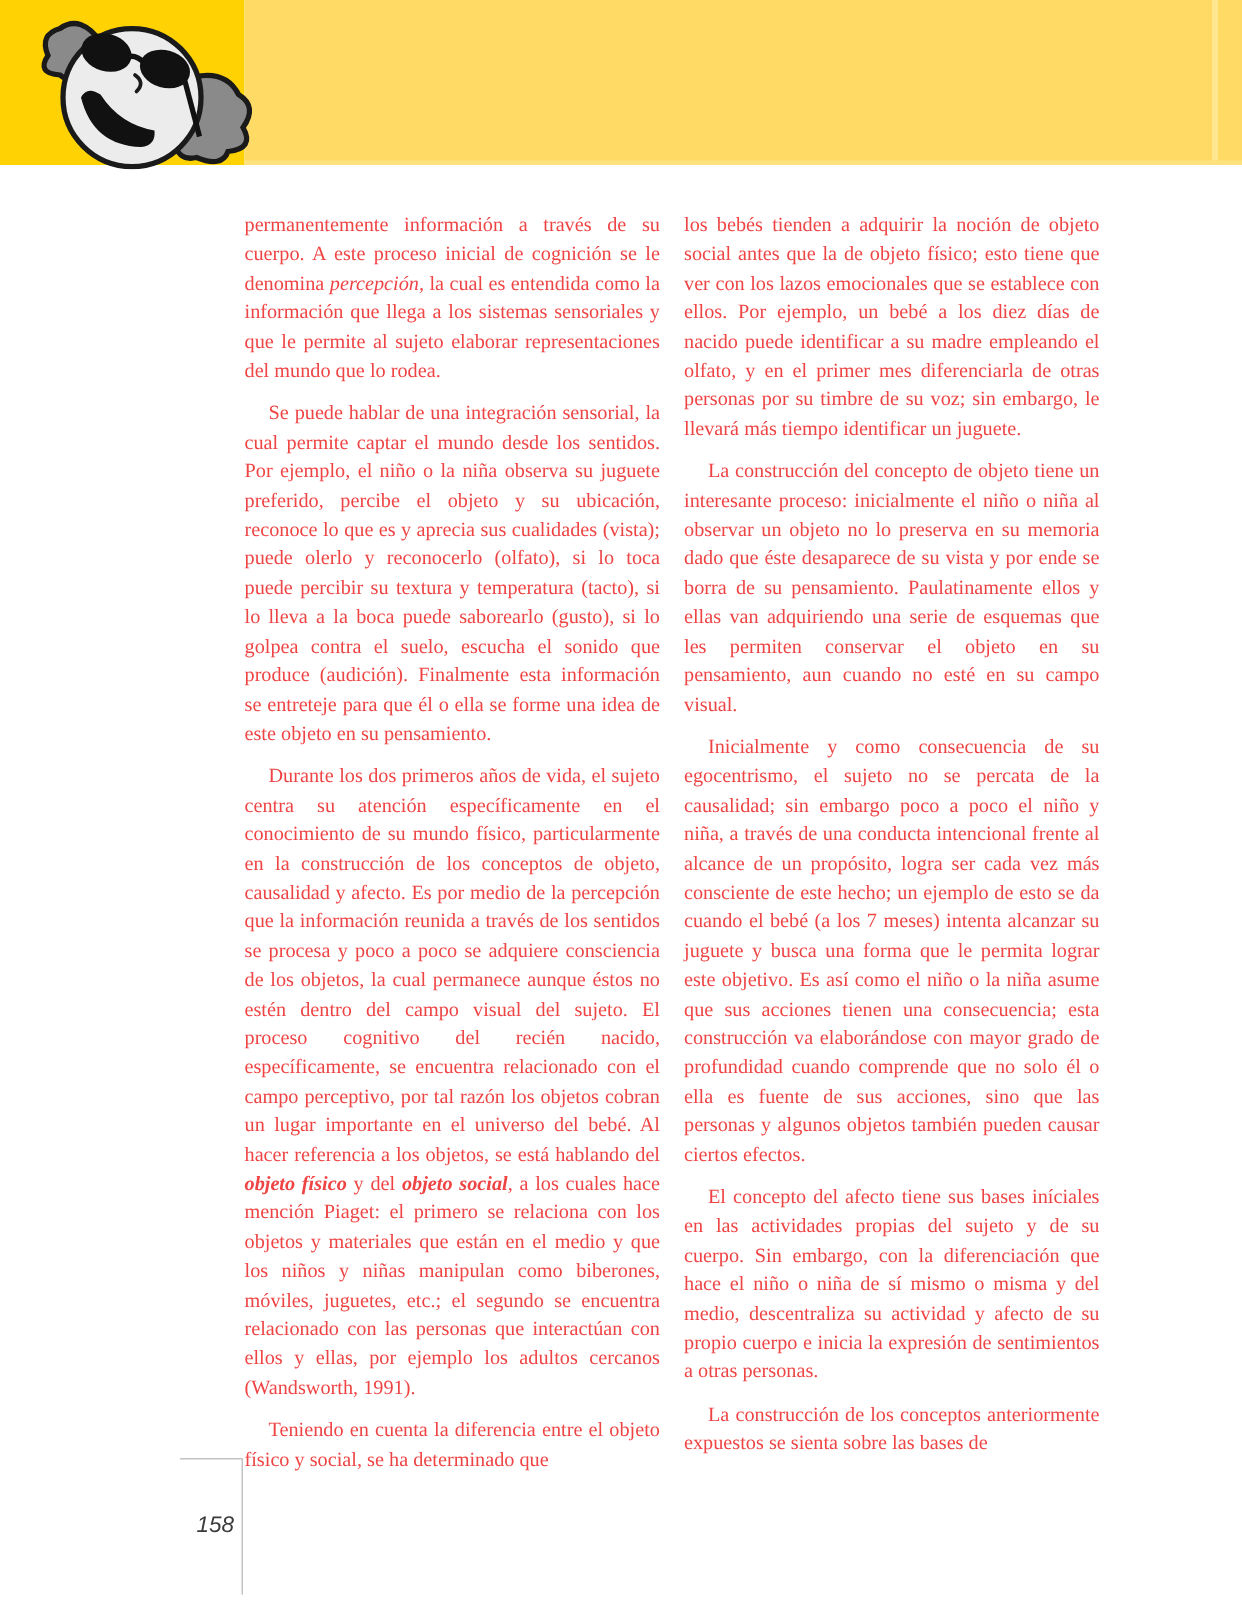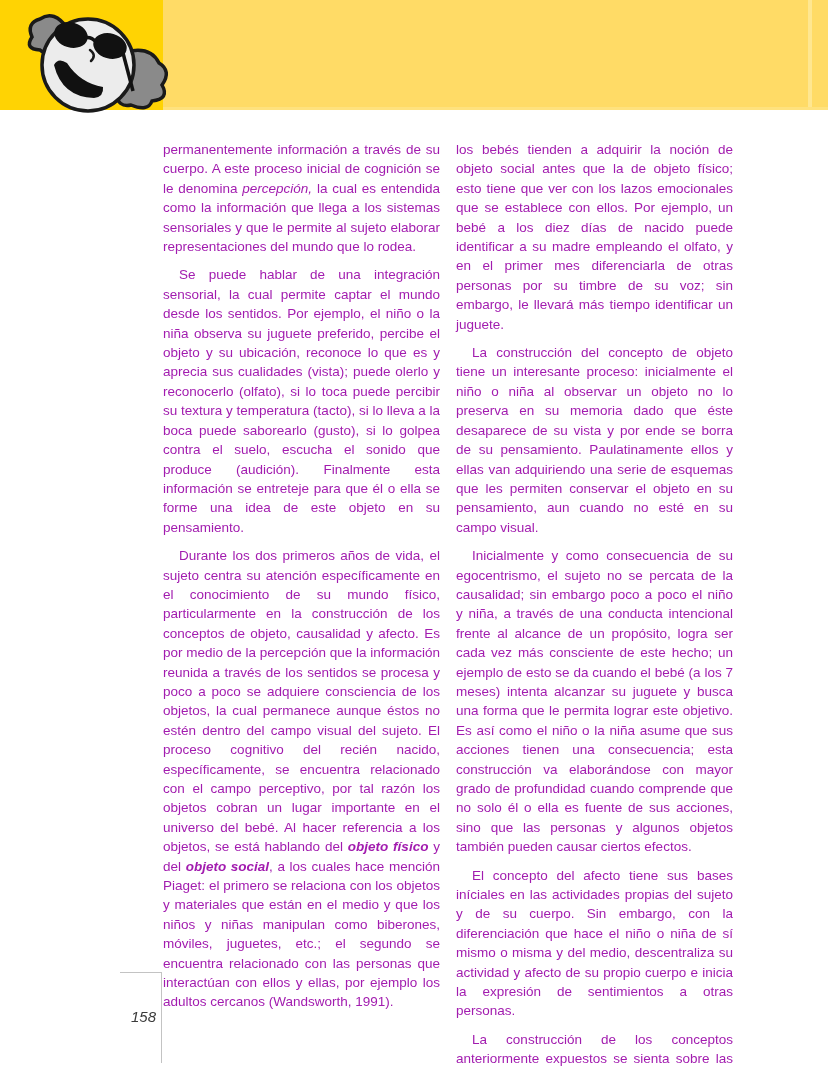--- a/index.html
+++ b/index.html
@@ -21,23 +21,24 @@
   .mascot { position: absolute; top: 5px; left: 20px; }
 
   
   .columns {
     position: absolute; top: 140px; left: 163px;
     width: 570px; display: flex; gap: 16px;
   }
   .col { width: 277px; }
   .para {
     font-size: 13.5px; line-height: 19.4px;
-    color: #a21caf;
+    color: #ef4444;
     text-align: justify;
     margin: 0 0 9px 0;
+    font-family: Liberation Serif, serif;
   }
   .para.indent { text-indent: 16px; }
   .seg-normal { font-style: normal; font-weight: normal; }
   .seg-italic { font-style: italic; }
   .seg-bolditalic { font-style: italic; font-weight: bold; }
 
   
   .folio-rule-h { position: absolute; left: 120px; top: 972px; width: 42px; height: 1px; background: #c3c3c3; }
   .folio-rule-v { position: absolute; left: 161px; top: 972px; width: 1px; height: 91px; background: #c3c3c3; }
   .folio-number {
@@ -78,20 +79,21 @@
       <path d="M34 60 Q42 92 74 93 Q84 92 83 82 Q60 78 47 58 Q38 52 34 60 Z" fill="#111111"></path>
     </svg>
   </div>
 </div>
 
 <div class="columns">
   <div class="col" id="col-left">
       <p class="para"><span class="seg-normal">permanentemente información a través de su cuerpo. A este proceso inicial de cognición se le denomina </span><span class="seg-italic">percepción,</span><span class="seg-normal"> la cual es entendida como la información que llega a los sistemas sensoriales y que le permite al sujeto elaborar representaciones del mundo que lo rodea.</span></p>
       <p class="para indent"><span class="seg-normal">Se puede hablar de una integración sensorial, la cual permite captar el mundo desde los sentidos. Por ejemplo, el niño o la niña observa su juguete preferido, percibe el objeto y su ubicación, reconoce lo que es y aprecia sus cualidades (vista); puede olerlo y reconocerlo (olfato), si lo toca puede percibir su textura y temperatura (tacto), si lo lleva a la boca puede saborearlo (gusto), si lo golpea contra el suelo, escucha el sonido que produce (audición). Finalmente esta información se entreteje para que él o ella se forme una idea de este objeto en su pensamiento.</span></p>
       <p class="para indent"><span class="seg-normal">Durante los dos primeros años de vida, el sujeto centra su atención específicamente en el conocimiento de su mundo físico, particularmente en la construcción de los conceptos de objeto, causalidad y afecto.  Es por medio de la percepción que la información reunida a través de los sentidos se procesa y poco a poco se adquiere consciencia de los objetos, la cual permanece aunque éstos no estén dentro del campo visual del sujeto. El proceso cognitivo del recién nacido, específicamente, se encuentra relacionado con el campo perceptivo, por tal razón los objetos cobran un lugar importante en el universo del bebé.  Al hacer referencia a los objetos, se está hablando del </span><span class="seg-bolditalic">objeto físico</span><span class="seg-normal"> y del </span><span class="seg-bolditalic">objeto social</span><span class="seg-normal">, a los cuales hace mención Piaget: el primero se relaciona con los objetos y materiales que están en el medio y que los niños y niñas manipulan como biberones, móviles, juguetes, etc.; el segundo se encuentra relacionado con las personas que interactúan con ellos y ellas, por ejemplo los adultos cercanos (Wandsworth, 1991).</span></p>
+      <p class="para indent"><span class="seg-normal">Teniendo en cuenta la diferencia entre el objeto físico y social, se ha determinado que</span></p>
     </div>
   <div class="col" id="col-right">
       <p class="para"><span class="seg-normal">los bebés tienden a adquirir la noción de objeto social antes que la de objeto físico; esto tiene que ver con los lazos emocionales que se establece con ellos. Por ejemplo, un bebé a los diez días de nacido puede identificar a su madre empleando el olfato, y en el primer mes diferenciarla de otras personas por su timbre de su voz; sin embargo, le llevará más tiempo identificar un juguete.</span></p>
       <p class="para indent"><span class="seg-normal">La construcción del concepto de objeto tiene un interesante proceso: inicialmente el niño o niña al observar un objeto no lo preserva en su memoria  dado que éste desaparece de su vista y por ende se borra de su pensamiento. Paulatinamente ellos y ellas van adquiriendo una serie de esquemas que les permiten conservar el objeto en su pensamiento, aun cuando no esté en su campo visual.</span></p>
       <p class="para indent"><span class="seg-normal">Inicialmente y como consecuencia de su egocentrismo, el sujeto no se percata de la causalidad; sin embargo poco a poco el niño y niña, a través de una conducta intencional frente al alcance de un propósito, logra ser cada vez más consciente de este hecho; un ejemplo de esto se da cuando el bebé (a los 7 meses) intenta alcanzar su juguete y busca una forma que le permita lograr este objetivo. Es así como el niño o la niña asume que sus acciones tienen una consecuencia; esta construcción va elaborándose con mayor grado de profundidad cuando comprende que no solo él o ella es fuente de sus acciones, sino que las personas y algunos objetos también pueden causar ciertos efectos.</span></p>
       <p class="para indent"><span class="seg-normal">El concepto del afecto tiene sus bases iníciales en las actividades propias del sujeto y de su cuerpo. Sin embargo, con la diferenciación que hace el niño o niña de sí mismo o misma y del medio, descentraliza su actividad y afecto de su propio cuerpo e inicia la expresión de sentimientos a otras personas.</span></p>
       <p class="para indent"><span class="seg-normal">La construcción de los conceptos anteriormente expuestos se sienta sobre las bases de</span></p>
     </div>
 </div>
 

